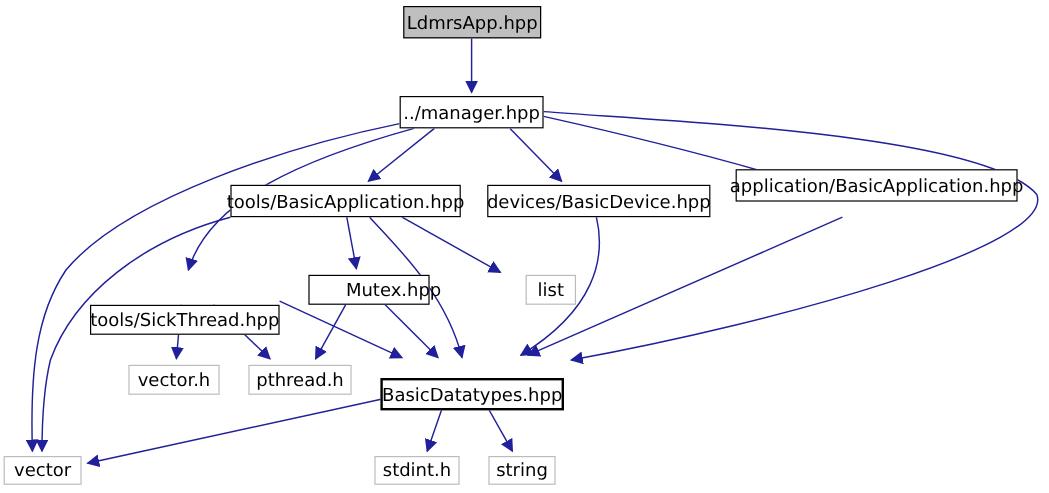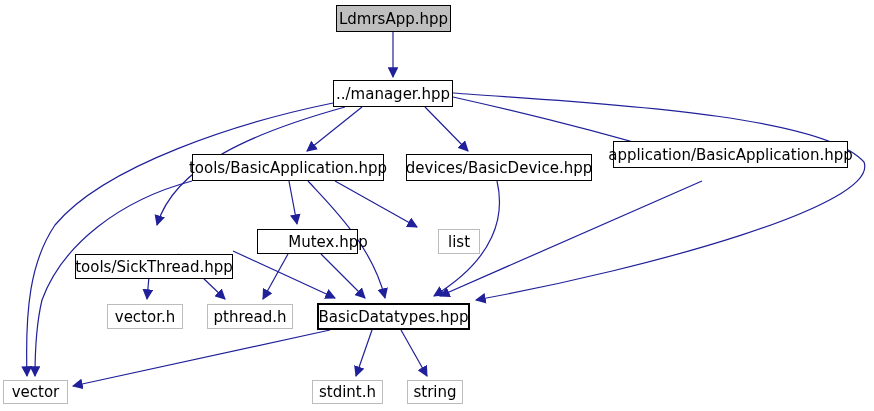--- a/index.html
+++ b/index.html
@@ -8,21 +8,21 @@
     font-family:"DejaVu Sans","Liberation Sans",sans-serif;
   }
   .edges{position:absolute;left:0;top:0;width:874px;height:411px;}
   .node{
     position:absolute;display:flex;align-items:center;justify-content:center;
     background:#ffffff;border:1.5px solid #000000;color:#000000;
     font-size:15px;white-space:nowrap;box-sizing:border-box;z-index:2;
   }
   .node.current{background:#bfbfbf;}
   .node.system{border:1px solid #bcbcbc;}
-  .node.main{border-width:2px;}
+  .node.main{border-width:2px;margin-top:12px;}
 </style>
 </head>
 <body>
 
 <div class="stage">
 
   <svg class="edges" width="874" height="411" viewBox="0 0 874 411" xmlns="http://www.w3.org/2000/svg">
     <defs>
       <marker id="arrow" viewBox="0 0 10 10" refX="9" refY="5" markerWidth="9" markerHeight="9" orient="auto">
         <path d="M0,0 L10,5 L0,10 z" fill="#20209a"></path>

